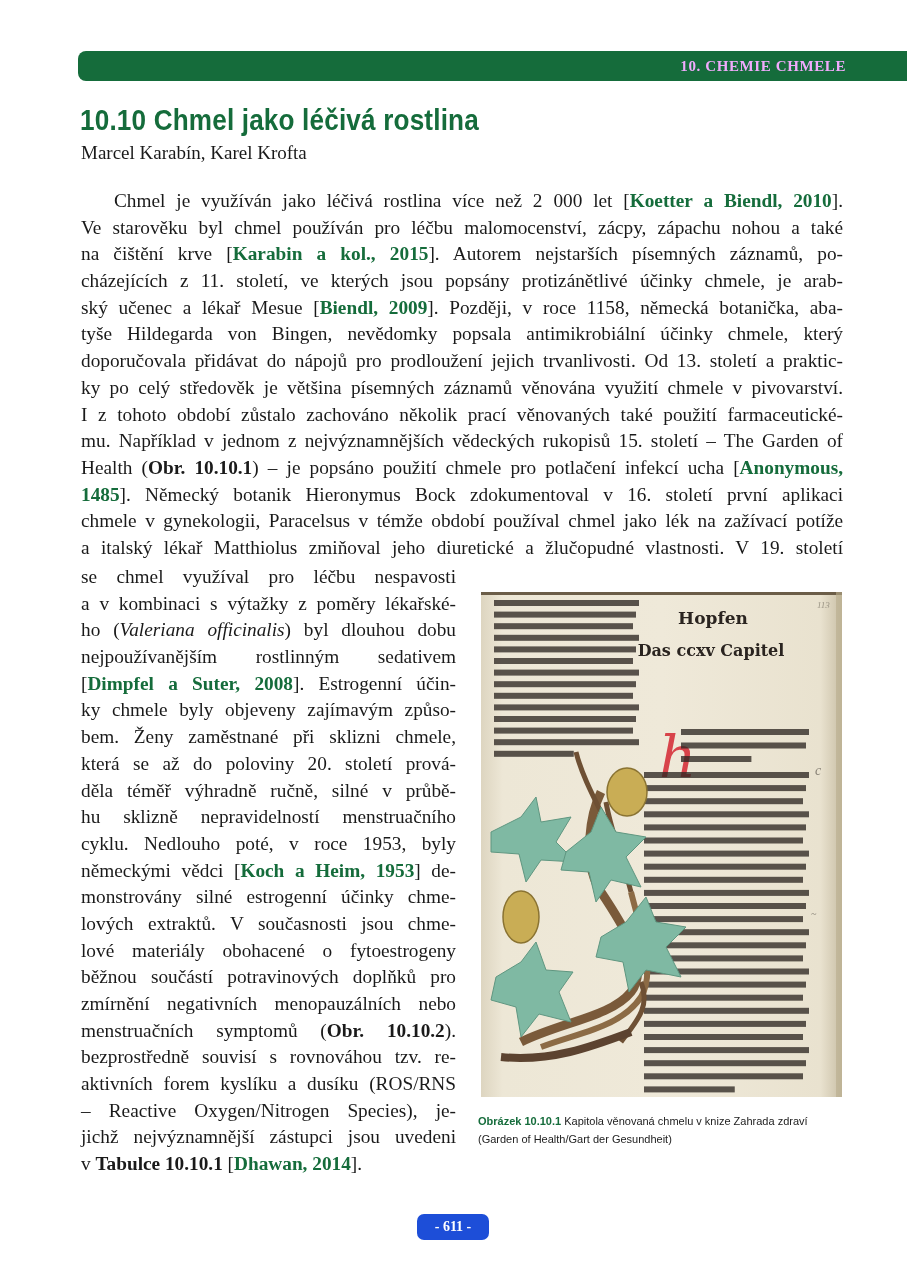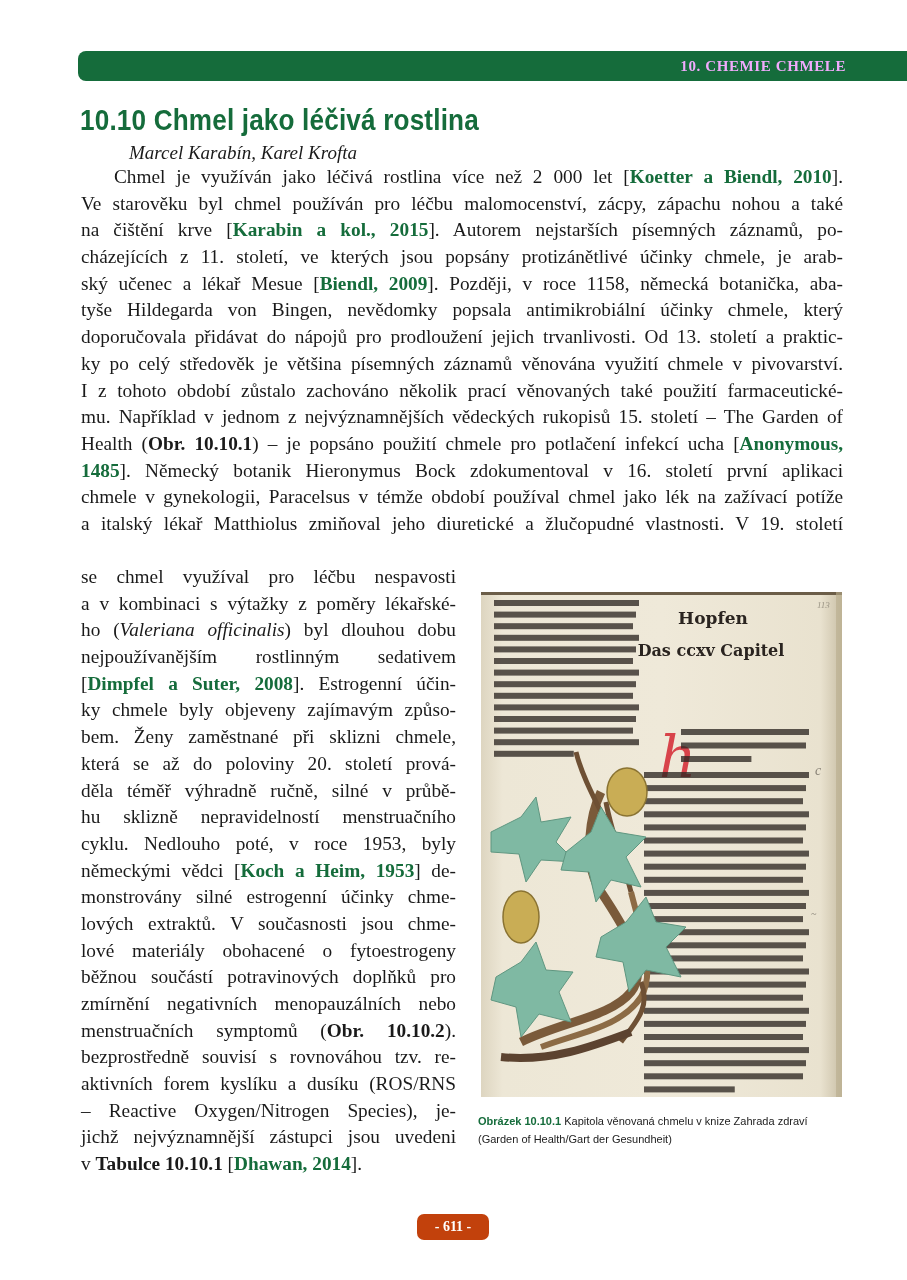--- a/index.html
+++ b/index.html
@@ -5,40 +5,40 @@
   html, body { margin: 0; padding: 0; background: #ffffff; }
   body { width: 907px; height: 1280px; position: relative; overflow: hidden;
          font-family: "Liberation Serif", serif; color: #1a1a1a; }
   .header-bar { position: absolute; left: 78px; top: 51px; width: 840px; height: 30px;
                 background: #156c3b; border-radius: 8px 0 0 8px; }
   .header-title { position: absolute; right: 72px; top: 7px; color: #f0abfc; font-weight: bold;
                   font-size: 15px; letter-spacing: 0.6px; font-family: "Liberation Serif", serif; }
   .section-title { position: absolute; left: 80px; top: 104px; margin: 0; color: #156c3b;
                    font-size: 29px; font-weight: bold; font-family: "Liberation Sans Narrow","Liberation Sans", sans-serif;
                    letter-spacing: 0.2px; transform: scaleX(0.9); transform-origin: left; white-space: nowrap; }
-  .authors { position: absolute; left: 81px; top: 142px; font-style: italic; font-size: 19px; margin-left: 48px; }
+  .authors { position: absolute; left: 81px; top: 142px; font-size: 19px; }
   .body-text { position: absolute; left: 81px; width: 762px; font-size: 19.3px; line-height: 26.7px;
                text-align: justify; }
-  .p1 { top: 164px; }
+  .p1 { top: 188px; }
   .p1 .line { display: block; text-align: justify; text-align-last: justify; height: 26.7px; white-space: nowrap; }
   .indent { padding-left: 33px; }
   .cite { color: #156c3b; font-weight: bold; }
   .bold { font-weight: bold; }
   .col-text { position: absolute; left: 81px; top: 564px; width: 375px; font-size: 19.3px; }
   .col-text .line { display: block; height: 26.7px; line-height: 26.7px; text-align: justify;
                     text-align-last: justify; white-space: nowrap; }
   .col-text .line.last { text-align-last: left; }
   .figure { position: absolute; left: 481px; top: 592px; width: 361px; height: 505px;
             background: linear-gradient(90deg, #ddd5c0 0%, #ede7d6 6%, #efe9d9 50%, #e9e2cf 94%, #c9bfa6 100%);
             overflow: hidden; }
   .figure svg { position: absolute; left: 0; top: 0; }
   .caption { position: absolute; left: 478px; top: 1113px; width: 370px; text-align: left;
              font-family: "Liberation Sans", sans-serif; font-size: 11px; line-height: 17.5px; color: #222; }
   .caption .cap-label { color: #156c3b; font-weight: bold; }
-  .page-num { position: absolute; left: 417px; top: 1214px; width: 72px; height: 26px; background: #c2410c;
+  .page-num { position: absolute; left: 417px; top: 1214px; width: 72px; height: 26px; background: #1d4ed8;
               border-radius: 7px; color: #fff; font-weight: bold; font-size: 14px; text-align: center; line-height: 26px; }
   .ms-text { font-family: "DejaVu Serif", serif; fill: #2a2420; }
 </style>
 </head>
 <body>
 
 <div class="header-bar">
   <span class="header-title">10. CHEMIE CHMELE</span>
 </div>
 

